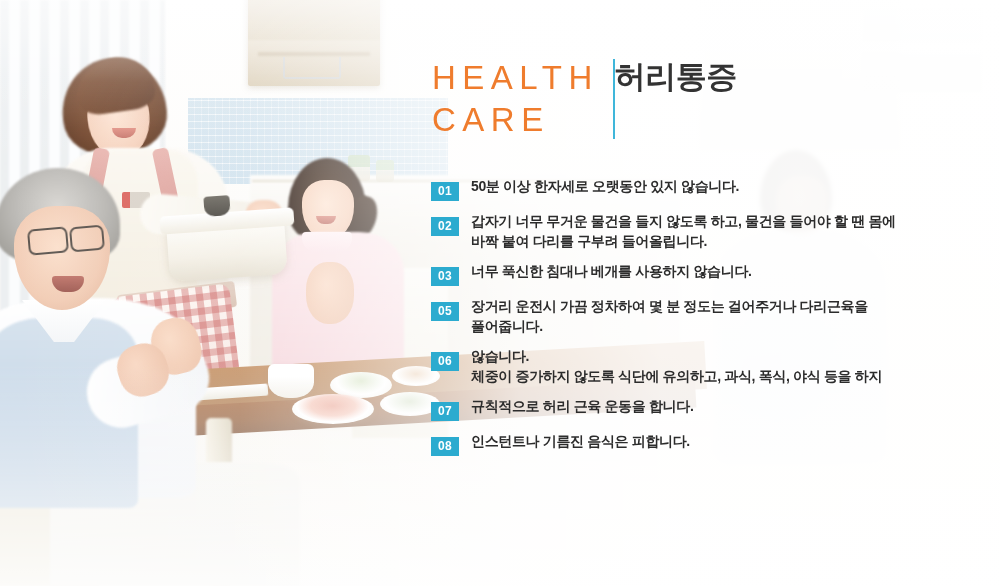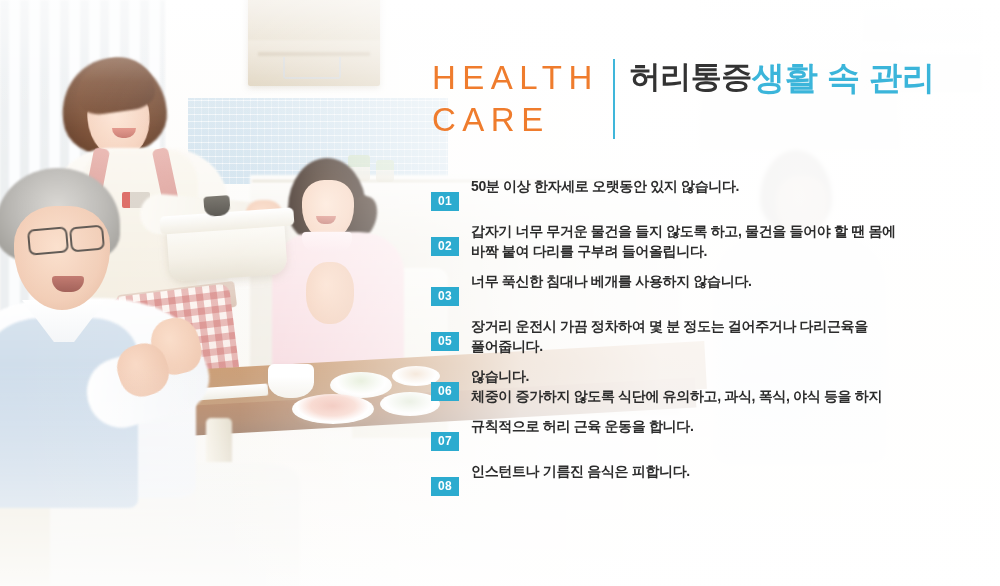--- a/index.html
+++ b/index.html
@@ -458,22 +458,22 @@
     letter-spacing:6.5px;
     line-height:42px;
     white-space:nowrap;
   }
   .divider {
     width:2px; align-self:stretch;
     background:#3fb6da;
     margin-top:2px; margin-bottom:2px;
   }
   .titles {
-    display:flex; flex-direction:row;
-    padding-left:15px; line-height:1;
+    display:flex; flex-direction:column;
+    line-height:1;
   }
   .title-ko-1 {
     color:#333333;
     font-size:31px;
     font-weight:700;
     line-height:40px;
     letter-spacing:-0.5px;
     white-space:nowrap;
   }
   .title-ko-2 {
@@ -500,21 +500,21 @@
   .tip-num {
     flex:0 0 auto;
     width:28px; height:19px;
     background:#2cabcf;
     color:#ffffff;
     font-size:12px;
     font-weight:700;
     line-height:19px;
     text-align:center;
     letter-spacing:.4px;
-    margin-top:16px;
+    margin-top:6px;
   }
   .tip-text {
     margin-left:12px;
     color:#2c2c2c;
     font-size:14px;
     font-weight:700;
     line-height:20px;
     letter-spacing:-0.35px;
   }
   .tip-text .l2 { display:block; }
@@ -605,21 +605,20 @@
   <div class="content">
 
     <div class="header">
       <div class="brand">
         <div class="brand-line">HEALTH</div>
         <div class="brand-line">CARE</div>
       </div>
       <div class="divider"></div>
       <div class="titles">
         <div class="title-ko-1">허리통증</div>
-        <div class="title-ko-2">생활 속 관리</div>
       </div>
     </div>
 
     <div class="tips" id="tips-list">
         <div class="tip">
           <div class="tip-num">01</div>
           <div class="tip-text">
             <span class="l2">50분 이상 한자세로 오랫동안 있지 않습니다.</span>
           </div>
         </div>

